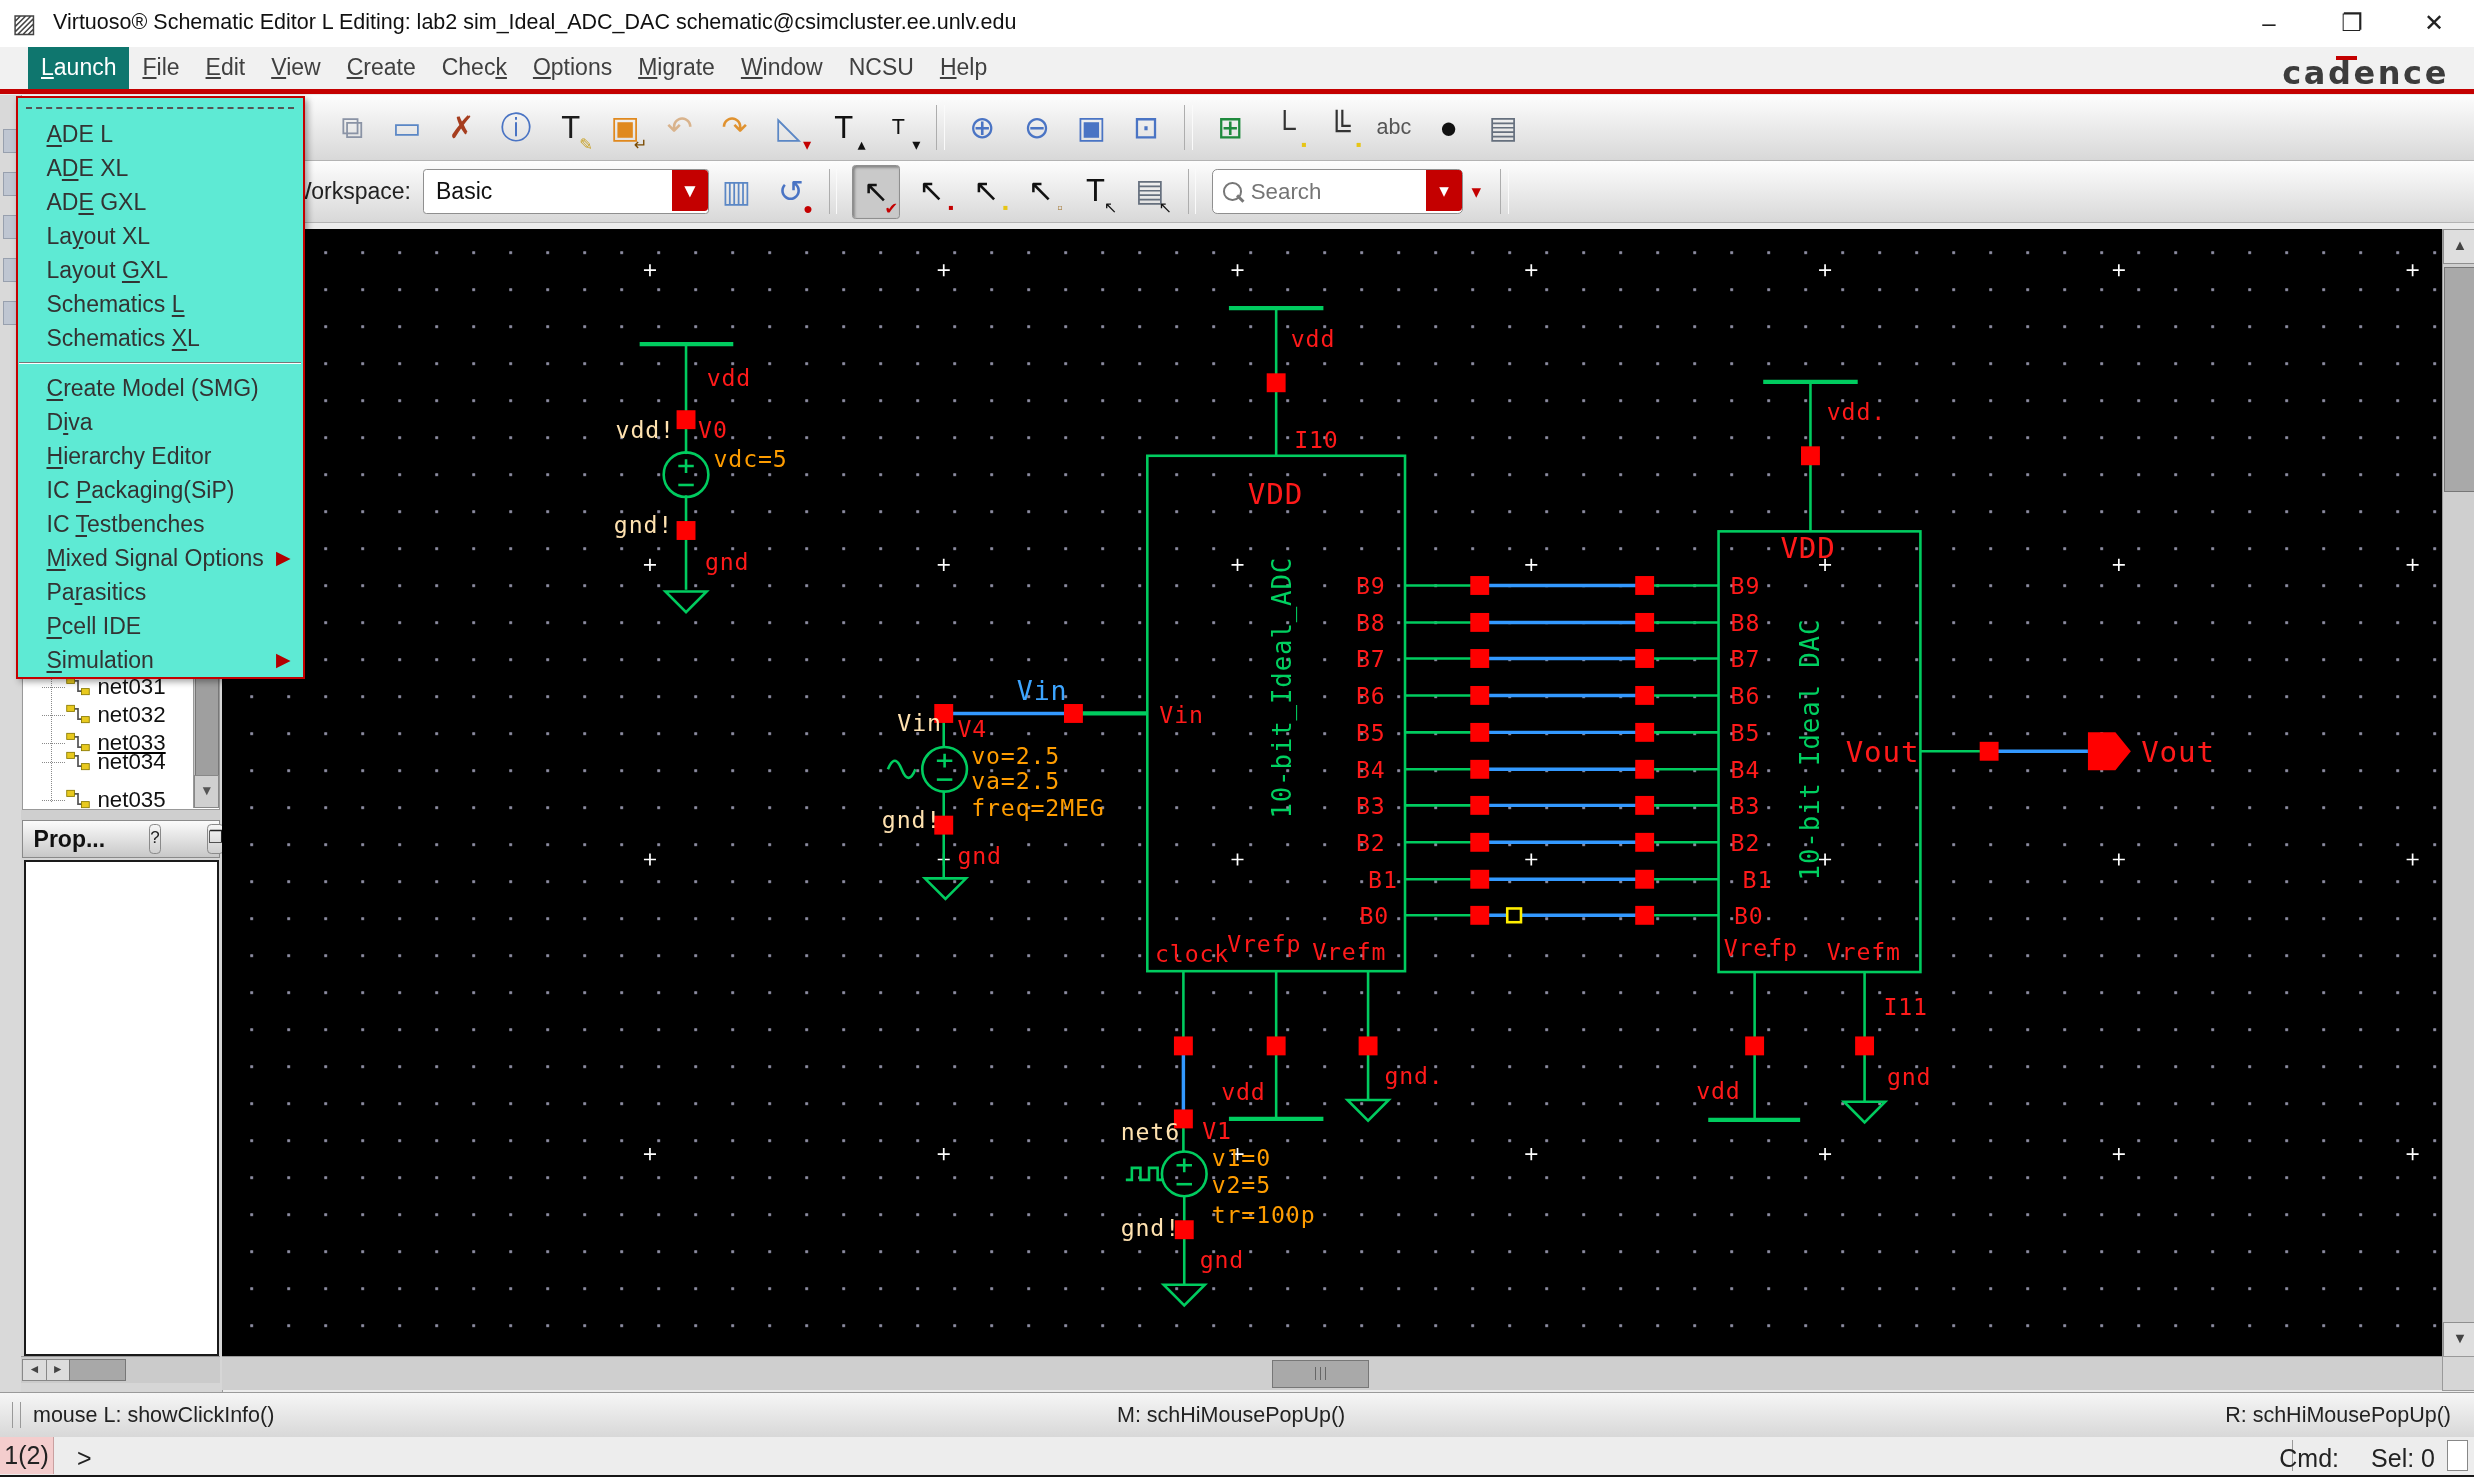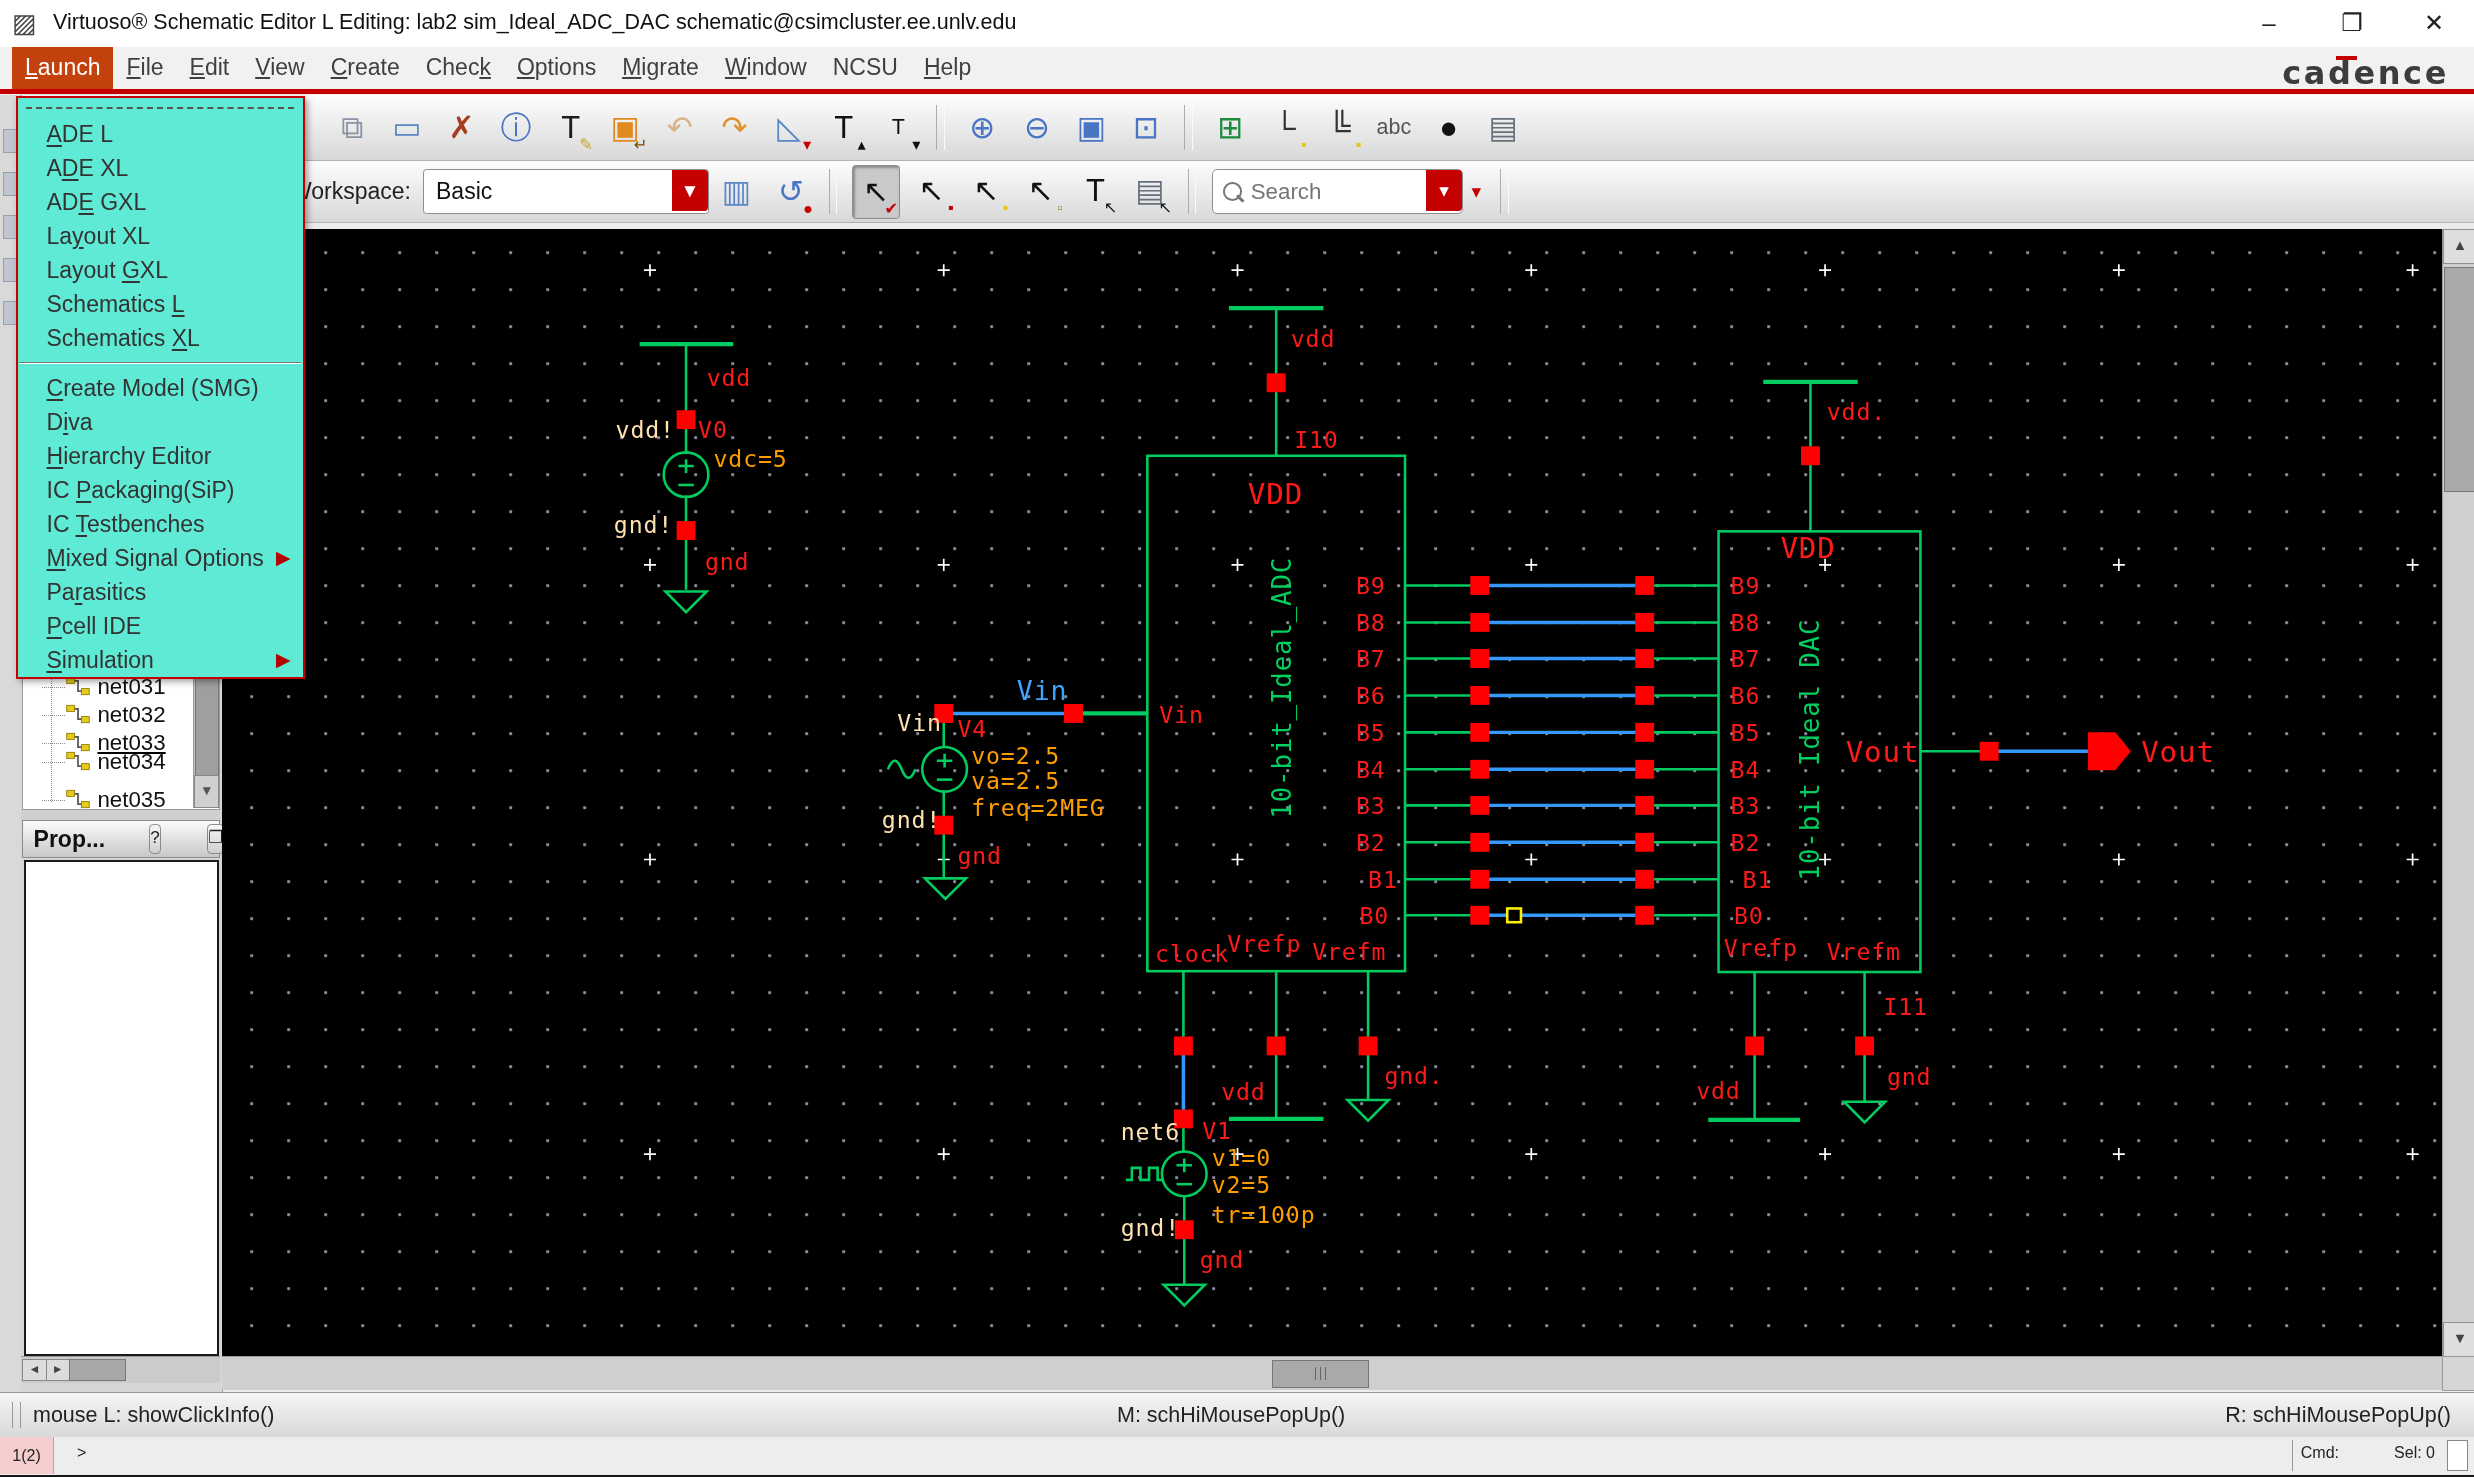--- a/index.html
+++ b/index.html
@@ -11,21 +11,21 @@
   #titlebar{left:0;top:0;width:2475px;height:47px;background:#ffffff;}
   #app-icon{left:12px;top:8.6px;width:29px;height:29px;color:#444;font-size:26px;line-height:29px;}
   #title-text{left:53px;top:10.3px;font-size:21.5px;color:#111;white-space:nowrap;}
   .winbtn{top:5.2px;width:50px;height:36px;text-align:center;font-size:24px;color:#222;line-height:36px;}
   #btn-min{left:2244px;} #btn-restore{left:2327px;} #btn-close{left:2409px;}
 
   
   #menubar{left:0;top:47px;width:2475px;height:47px;background:#f1f1f1;}
   #menu-items{left:12px;top:0;height:42px;display:flex;}
   .menu-item{padding:0 13px;line-height:41px;font-size:23px;color:#404040;white-space:nowrap;}
-  .menu-item.active{background:#c2410c;color:#ffffff;}
+  .menu-item.active{background:#0f766e;color:#ffffff;margin-left:16px;}
   #red-accent{left:0;top:89px;width:2475px;height:5.2px;background:#c40000;}
   #logo{right:26px;top:6.9px;font-size:32px;font-weight:bold;color:#3c3c3c;letter-spacing:2.6px;
         font-family:"DejaVu Sans",sans-serif;}
   #logo-bar{right:118px;top:8.6px;width:20.6px;height:4.3px;background:#c40000;}
 
   
   .toolbar{left:0;width:2475px;background:linear-gradient(#fdfdfd,#d8d8d8);border-bottom:0.9px solid #b3b3b3;
            display:flex;align-items:center;}
   #toolbar1{top:95px;height:65px;padding-left:325px;}
   #toolbar2{top:161px;height:61px;padding-left:290px;}
@@ -96,21 +96,21 @@
   .grip-line{width:1.7px;height:13.7px;background:#666;}
   #corner{left:2442px;top:1356px;width:33px;height:33px;background:#d6d6d6;border:0.9px solid #9a9a9a;}
 
   
   #statusbar{left:0;top:1392px;width:2475px;height:45px;background:linear-gradient(#f6f6f6,#d7d7d7);
              border-top:0.9px solid #9a9a9a;font-size:21.5px;color:#222;}
   #status-left{position:absolute;left:33px;top:10.3px;}
   #status-grip{position:absolute;left:12px;top:8.6px;width:6.9px;height:26px;border-left:1.7px solid #999;border-right:1.7px solid #999;}
   #status-mid{position:absolute;left:1117px;top:10.3px;}
   #status-right{position:absolute;right:24px;top:10.3px;}
-  #cmdbar{left:0;top:1437px;width:2475px;height:38px;background:#ededed;font-size:16px;color:#222;}
+  #cmdbar{left:0;top:1437px;width:2475px;height:38px;background:#ededed;font-size:25px;color:#222;}
   #cmd-page{position:absolute;left:0;top:0;width:53px;height:37px;background:#f4cdcd;border-right:0.9px solid #c9a0a0;
             text-align:center;line-height:37px;}
   #cmd-prompt{position:absolute;left:77px;top:6.9px;}
   #cmd-div{position:absolute;right:182px;top:3.4px;height:31px;border-left:1.7px solid #999;}
   #cmd-cmd{position:absolute;right:136px;top:6.9px;}
   #cmd-sel{position:absolute;right:40px;top:6.9px;}
   #cmd-box{position:absolute;right:6.9px;top:3.4px;width:19px;height:29px;background:#fff;border:0.9px solid #888;}
   #bottomline{left:0;top:1475px;width:2475px;height:3.4px;background:#161616;}
 
   

